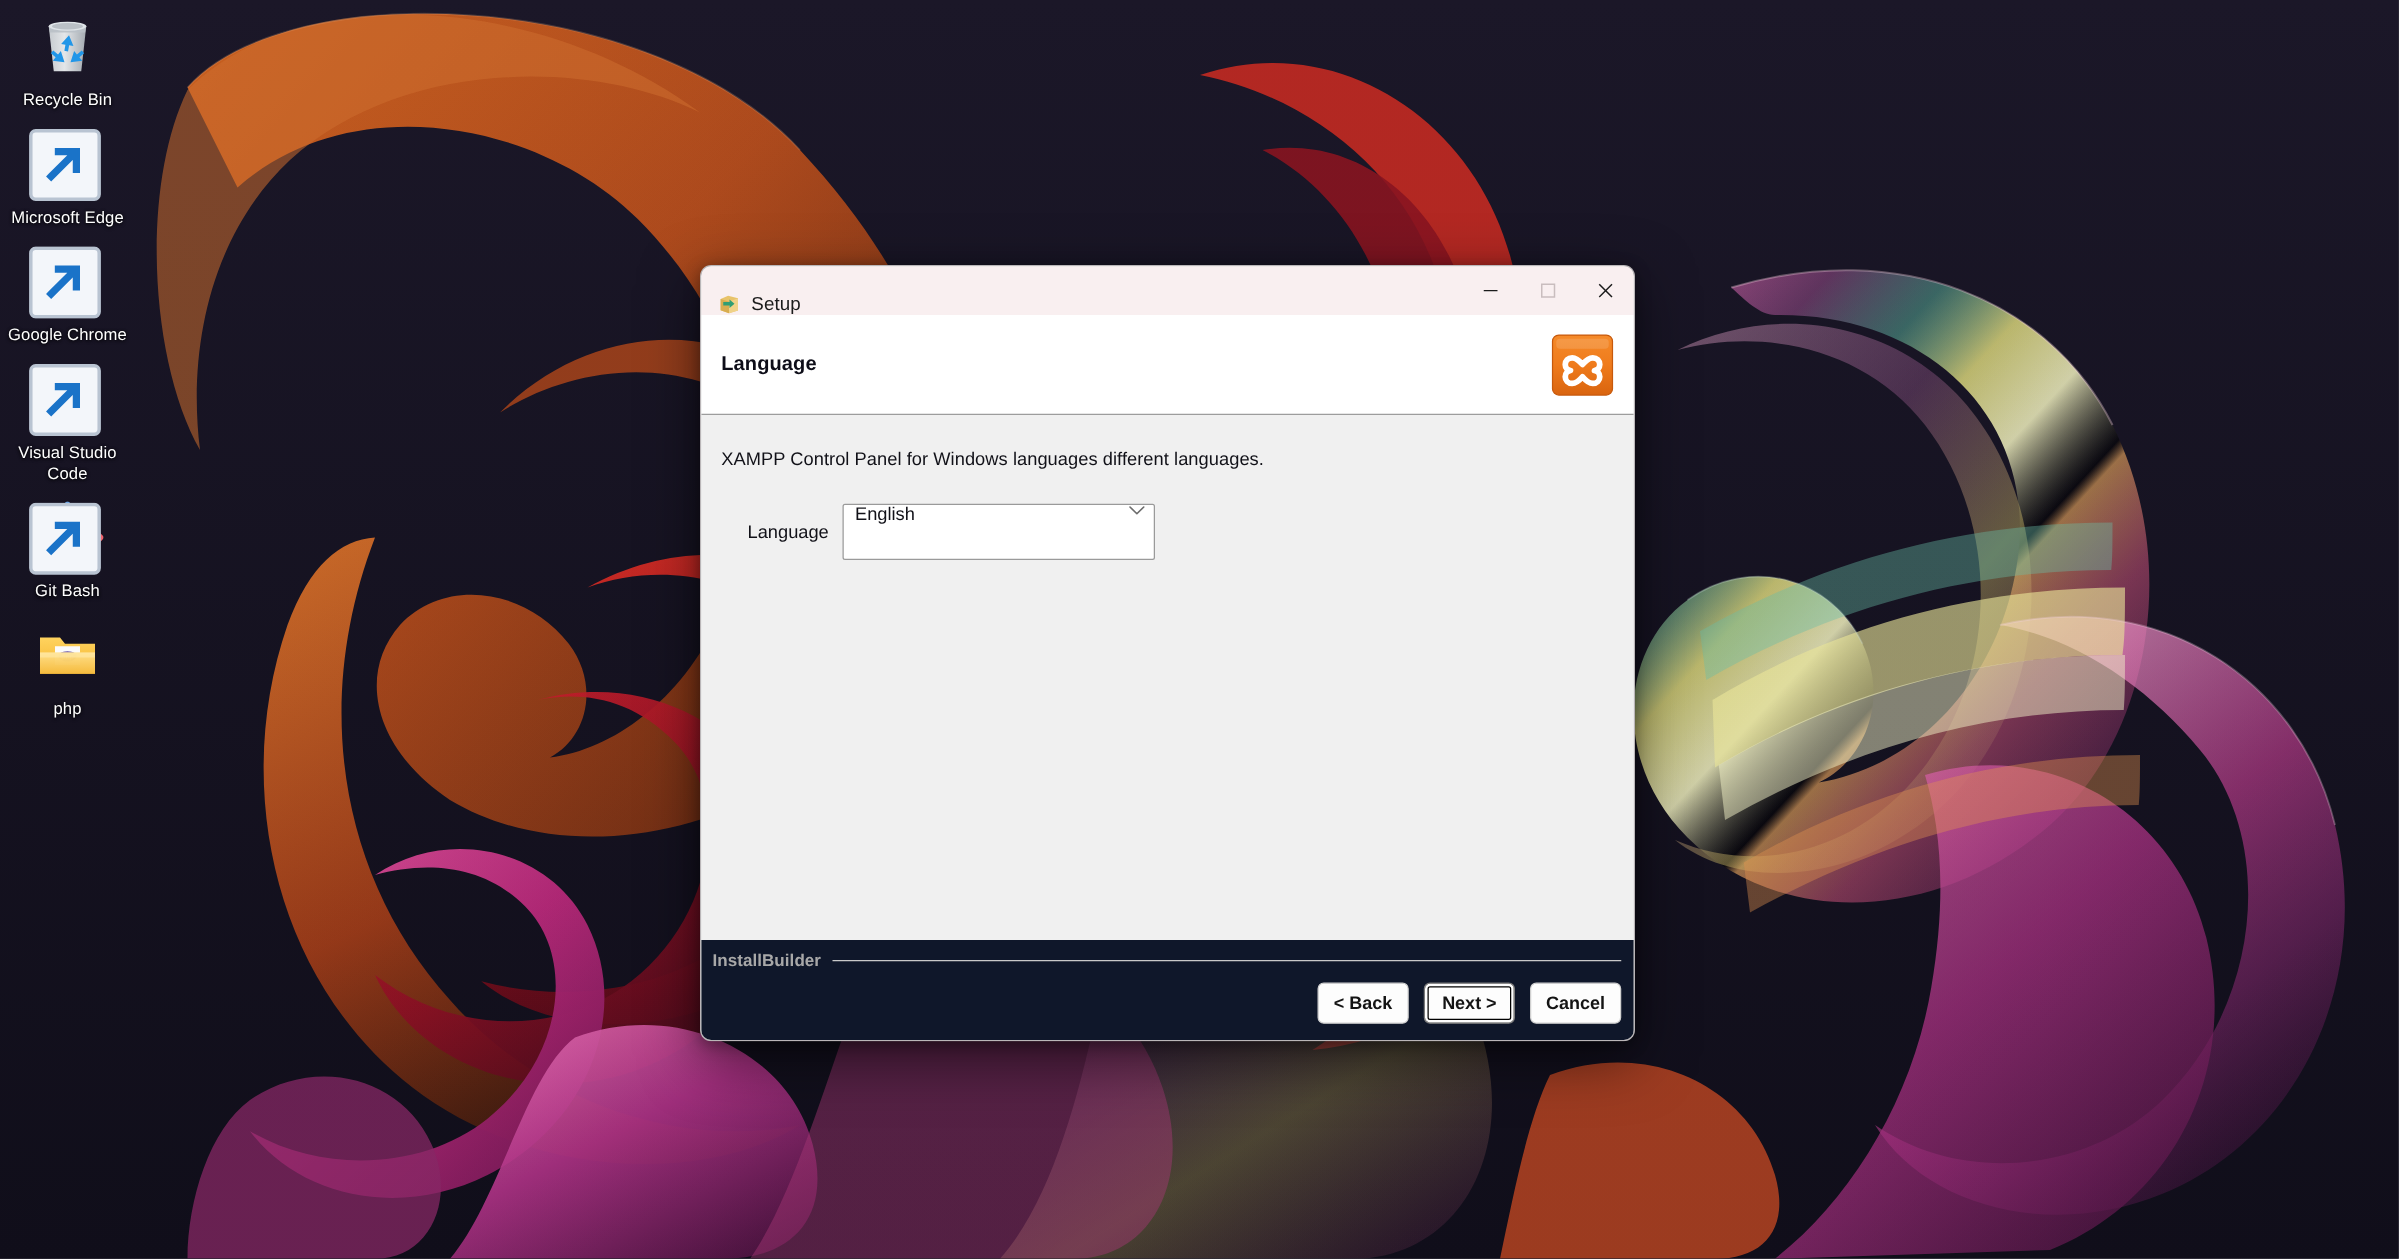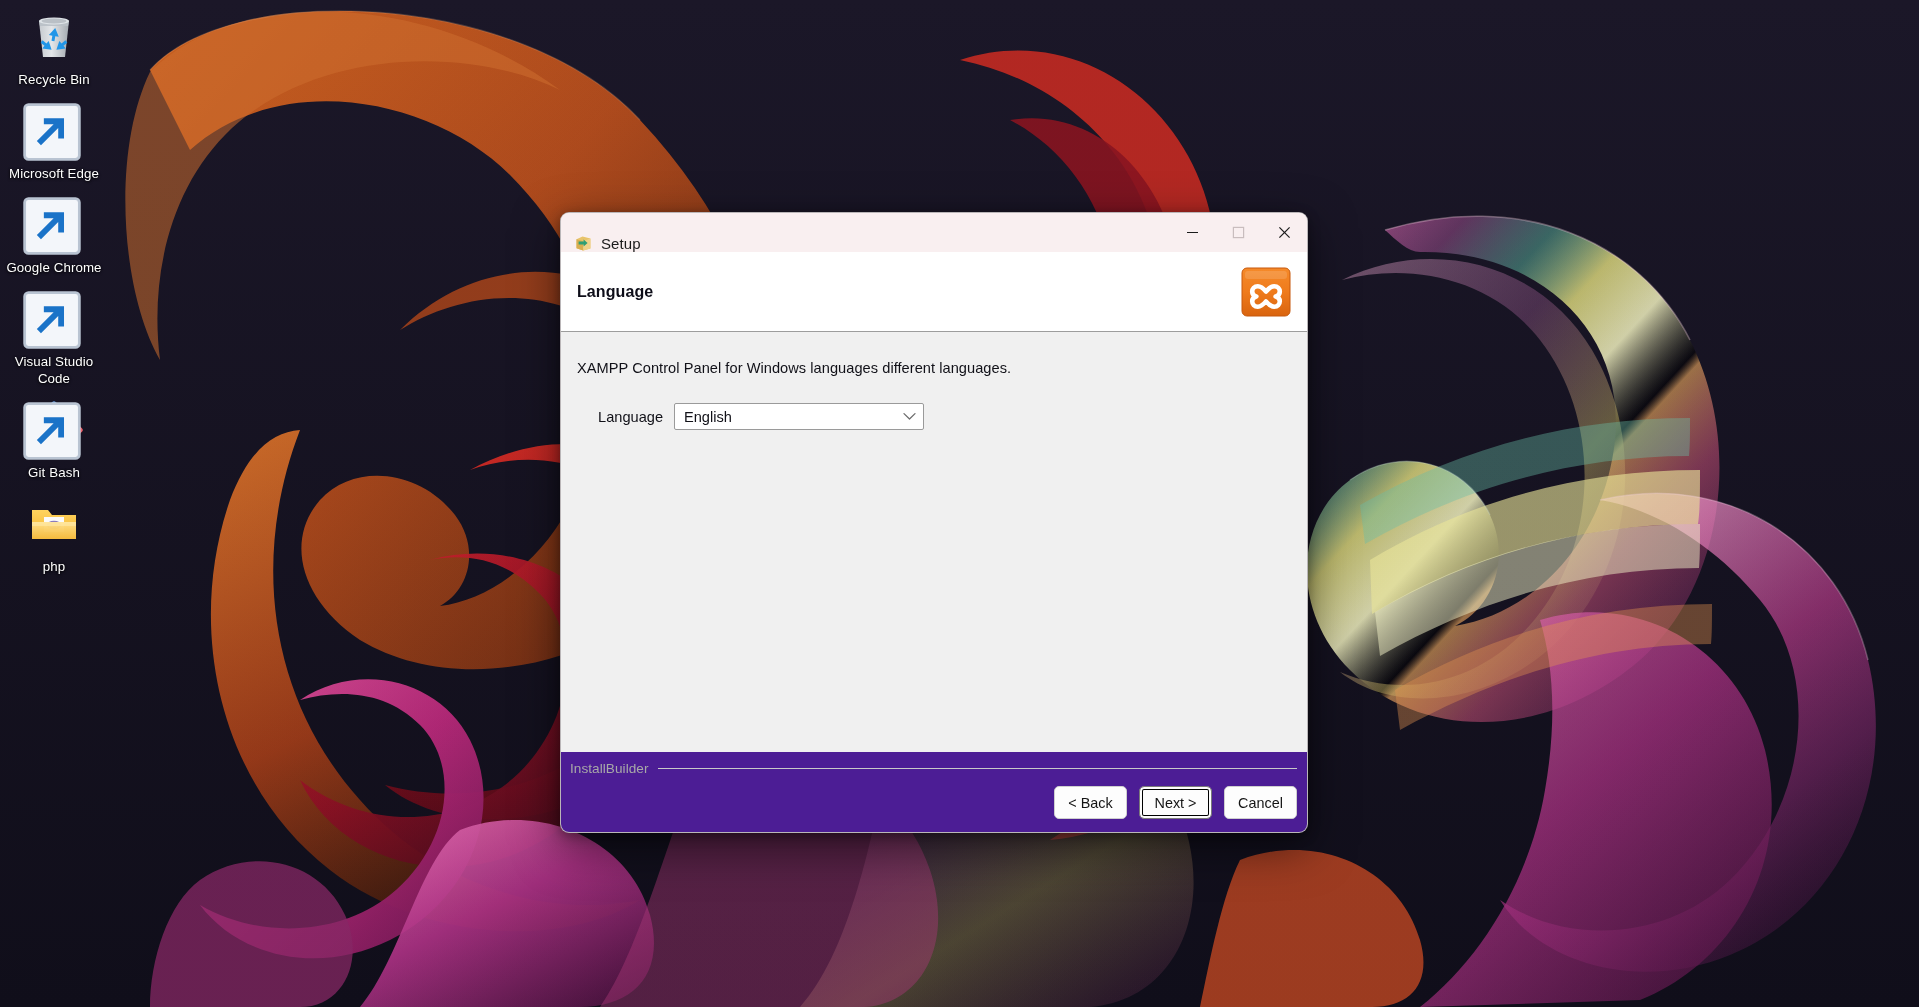--- a/index.html
+++ b/index.html
@@ -151,40 +151,41 @@
   .lang-label {
     width: 86px;
     text-align: right;
     font-size: 14.6px;
     color: #111118;
     margin-right: 11px;
     margin-left: 16px;
   }
   .lang-select {
     width: 250px;
-    height: 27px;
+    height: 45px;
     background: #ffffff;
     border: 1px solid #9a9a9a;
     border-radius: 2px;
     display: flex;
-    align-items: center;
+    align-items: flex-start;
     padding: 0 7px 0 9px;
     position: relative;
     cursor: default;
   }
   .lang-select .sel-value {
     font-size: 14.6px;
     color: #111118;
     flex: 1;
   }
 
   .footer-area {
     position: relative;
     height: 80px;
-    background: #4c1d95;
+    background: #0f172a;
+    font-weight: bold;
   }
   .ib-row {
     position: absolute;
     left: 9px; top: 9px;
     right: 10px;
     display: flex;
     align-items: center;
   }
   .ib-text {
     font-size: 13.6px;

